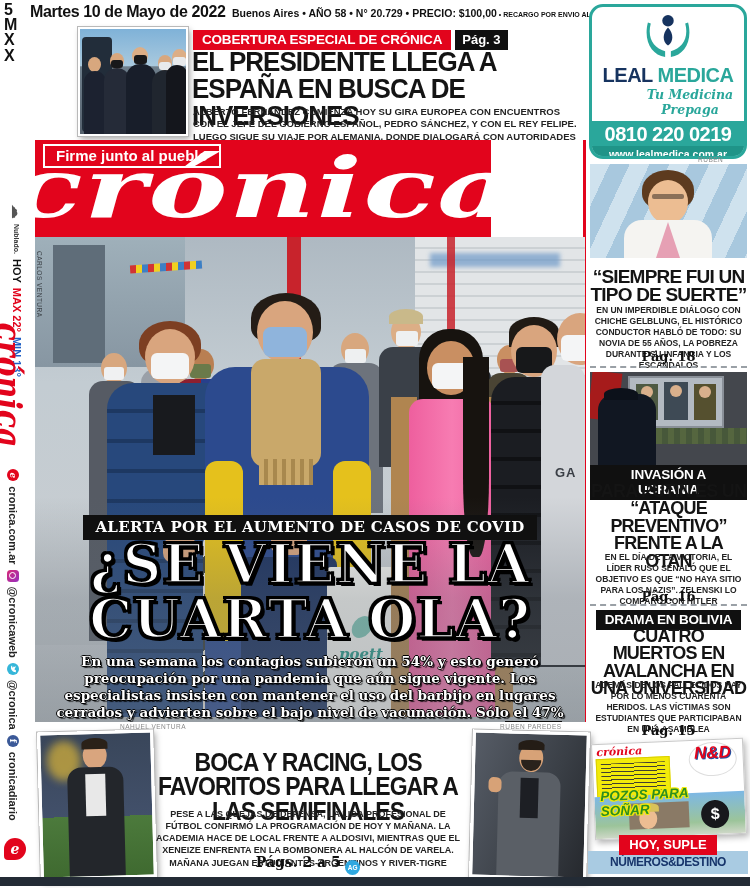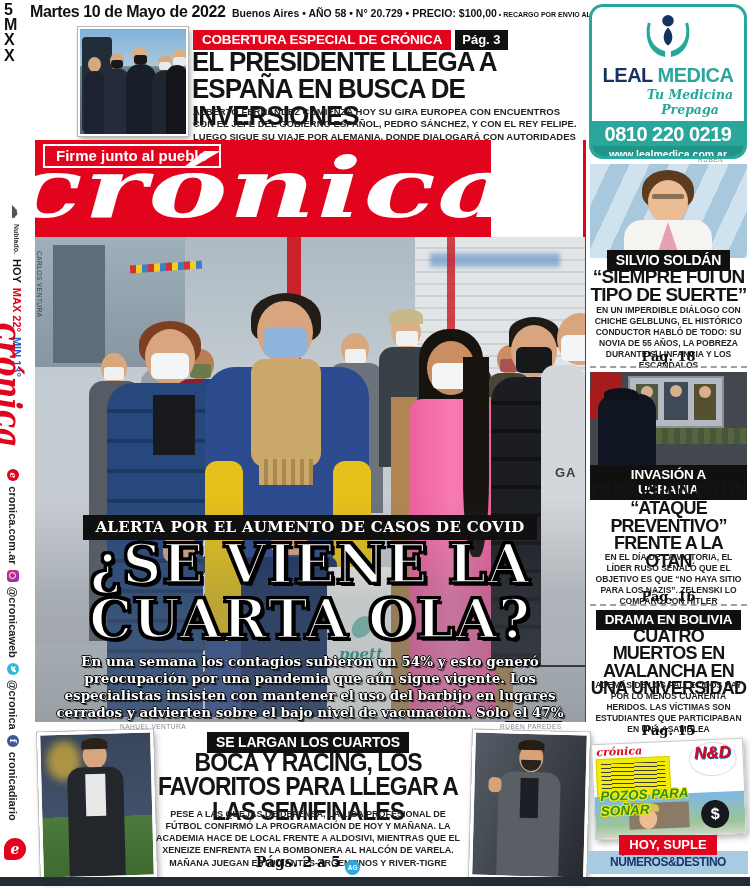--- a/index.html
+++ b/index.html
@@ -236,23 +236,20 @@
   <div class="abs credit" style="left:500px;top:723px;">RUBEN PAREDES</div>
 
   <div class="photo framed" style="left:39px;top:731px;width:110px;height:142px;transform:rotate(-1.5deg);background:linear-gradient(#39465a 0%,#42506a 58%,#4c7a3c 58%,#3f6a30 100%);">
     <div class="abs" style="left:6px;top:6px;width:34px;height:40px;background:#c8a83c;border-radius:50%;filter:blur(4px);opacity:.8;"></div>
     <div class="hd" style="left:42px;top:8px;width:24px;height:27px;background:#d9a57e;"></div>
     <div class="abs" style="left:41px;top:4px;width:26px;height:11px;border-radius:50% 50% 0 0;background:#2a2118;"></div>
     <div class="bd" style="left:26px;top:33px;width:56px;height:109px;background:#23262b;"></div>
     <div class="abs" style="left:44px;top:40px;width:20px;height:42px;background:#e8e8e8;"></div>
   </div>
 
-  <div class="abs" style="left:152px;top:732px;width:312px;text-align:center;">
-    <span class="kicker dark" style="font-size:14px;">SE LARGAN LOS CUARTOS</span>
-  </div>
   <div class="abs hl" style="left:152px;top:750px;width:312px;text-align:center;font-size:23px;transform:scale(1,1.1);transform-origin:50% 0;">BOCA Y RACING, LOS FAVORITOS PARA LLEGAR A LAS SEMIFINALES</div>
   <div class="abs deck" style="left:152px;top:808px;width:312px;text-align:center;font-size:9px;line-height:1.35;">PESE A LAS QUEJAS DE DEFENSA, LA LIGA PROFESIONAL DE FÚTBOL CONFIRMÓ LA PROGRAMACIÓN DE HOY Y MAÑANA. LA ACADEMIA HACE DE LOCAL FRENTE A ALDOSIVI, MIENTRAS QUE EL XENEIZE ENFRENTA EN LA BOMBONERA AL HALCÓN DE VARELA. MAÑANA JUEGAN ESTUDIANTES-ARGENTINOS Y RIVER-TIGRE</div>
   <div class="abs" style="left:152px;top:853px;width:312px;text-align:center;">
     <span class="pagref" style="font-size:14px;">Págs. 2 a 5</span>
     <span style="display:inline-block;width:15px;height:15px;border-radius:50%;background:#2fa8e0;color:#fff;font-size:6.5px;font-weight:bold;line-height:15px;vertical-align:-3px;">AG</span>
   </div>
 
   <div class="photo framed" style="left:471px;top:731px;width:111px;height:142px;transform:rotate(1.5deg);background:linear-gradient(110deg,#565c66 0%,#3a3f46 60%,#26292e 100%);">
     <div class="hd" style="left:44px;top:10px;width:24px;height:28px;background:#d7a277;"></div>
     <div class="abs" style="left:43px;top:6px;width:26px;height:10px;border-radius:50% 50% 0 0;background:#241d16;"></div>
@@ -282,23 +279,20 @@
     </div>
   </div>
   <div class="abs credit" style="left:698px;top:156px;">RUBEN PAREDES</div>
 
   <div class="photo" style="left:590px;top:164px;width:157px;height:94px;background:repeating-linear-gradient(115deg,#cfe2ee 0 18px,#a8c8de 18px 36px);">
     <div class="abs" style="left:52px;top:6px;width:52px;height:40px;border-radius:50% 50% 40% 40%;background:#5d3b1f;"></div>
     <div class="hd" style="left:58px;top:16px;width:40px;height:44px;background:#ecbd92;"></div>
     <div class="abs" style="left:62px;top:30px;width:32px;height:5px;background:rgba(60,50,40,.55);border-radius:2px;"></div>
     <div class="abs" style="left:34px;top:56px;width:88px;height:38px;border-radius:18px 18px 0 0;background:#f5f4f1;"></div>
     <div class="abs" style="left:66px;top:58px;width:24px;height:36px;background:#e6a0b4;clip-path:polygon(50% 0,0 100%,100% 100%);"></div>
-  </div>
-  <div class="abs" style="left:590px;top:250px;width:157px;text-align:center;">
-    <span class="kicker dark" style="font-size:14px;">SILVIO SOLDÁN</span>
   </div>
   <div class="abs hl" style="left:590px;top:268px;width:157px;text-align:center;font-size:19px;letter-spacing:-.8px;">“SIEMPRE FUI UN TIPO DE SUERTE”</div>
   <div class="abs deck" style="left:591px;top:305px;width:155px;text-align:center;font-size:8.5px;line-height:1.3;">EN UN IMPERDIBLE DIÁLOGO CON CHICHE GELBLUNG, EL HISTÓRICO CONDUCTOR HABLÓ DE TODO: SU NOVIA DE 55 AÑOS, LA POBREZA DURANTE SU INFANCIA Y LOS ESCÁNDALOS</div>
   <div class="abs pagref" style="left:590px;top:349px;width:157px;text-align:center;">Pág. 18</div>
   <div class="abs dashline" style="left:590px;top:366px;width:157px;"></div>
 
   <div class="photo" style="left:590px;top:372px;width:157px;height:94px;background:#44474d;">
     <div class="abs" style="left:0;top:0;width:30px;height:48px;background:#a61b1b;transform:rotate(6deg);"></div>
     <div class="abs" style="left:38px;top:4px;width:92px;height:48px;background:#b3bac2;border:2px solid #8a9098;">
       <span class="abs" style="left:6px;top:6px;width:22px;height:36px;background:#4e5a43;"></span>

